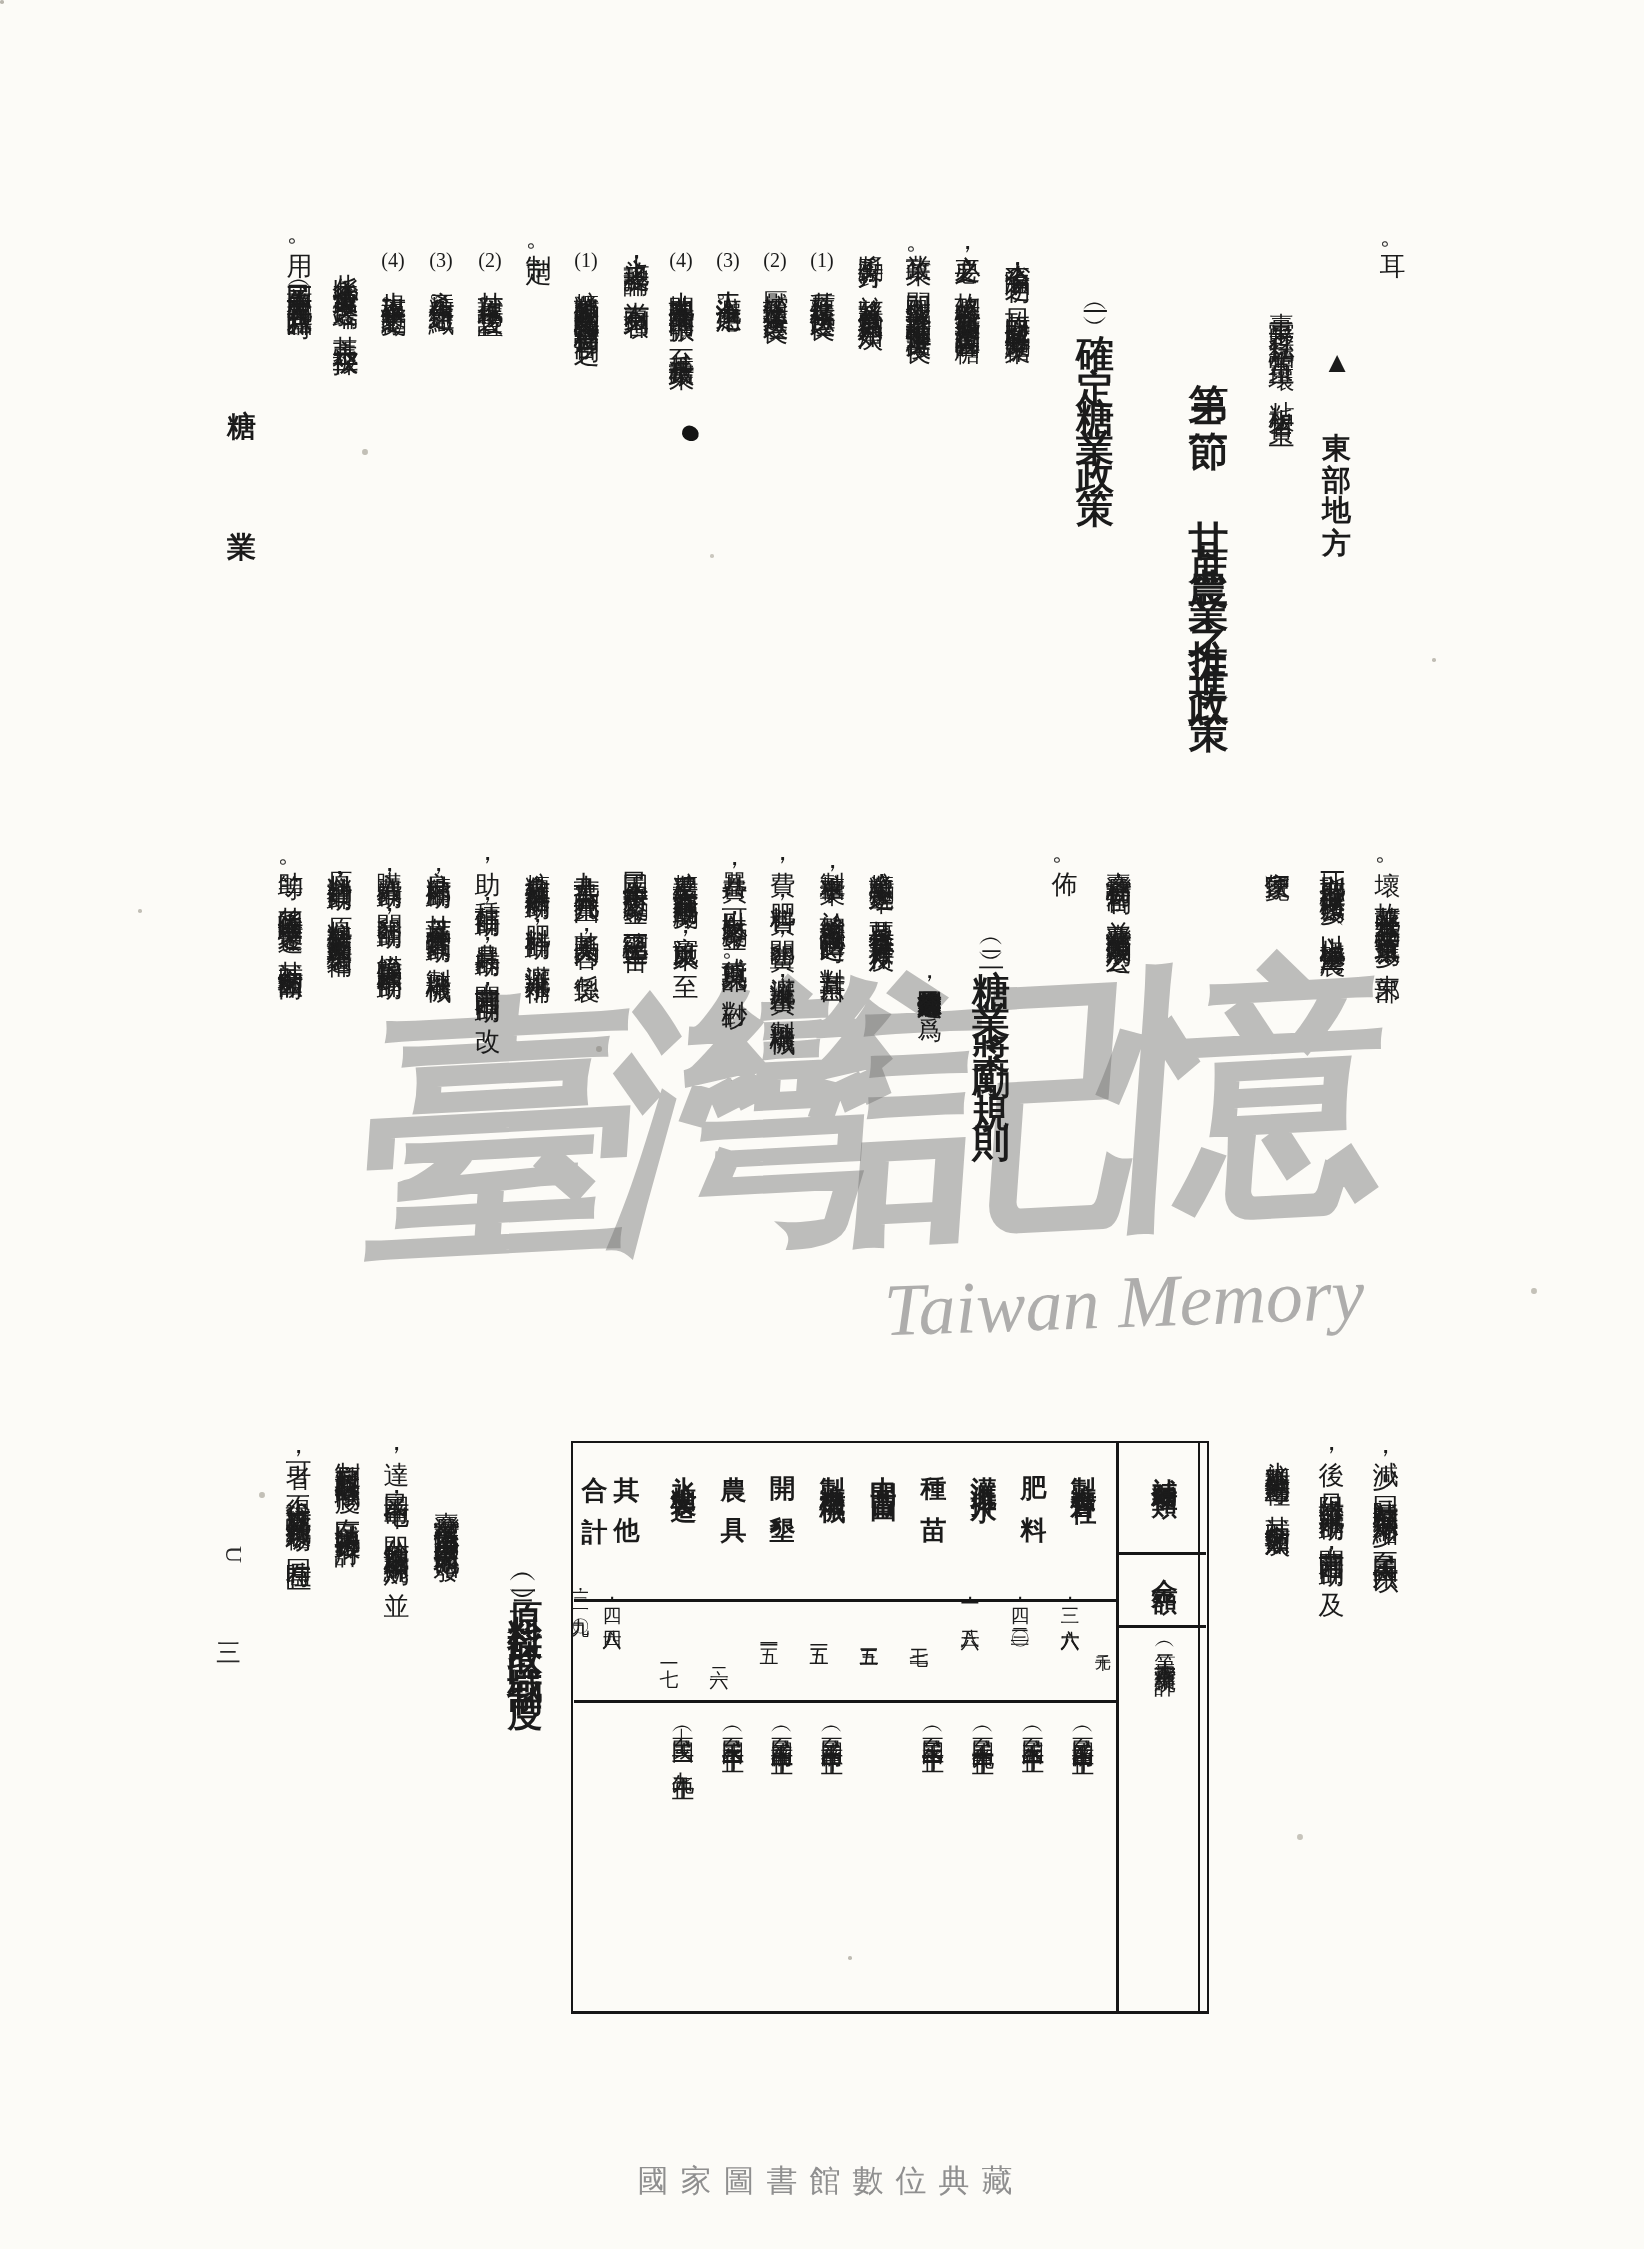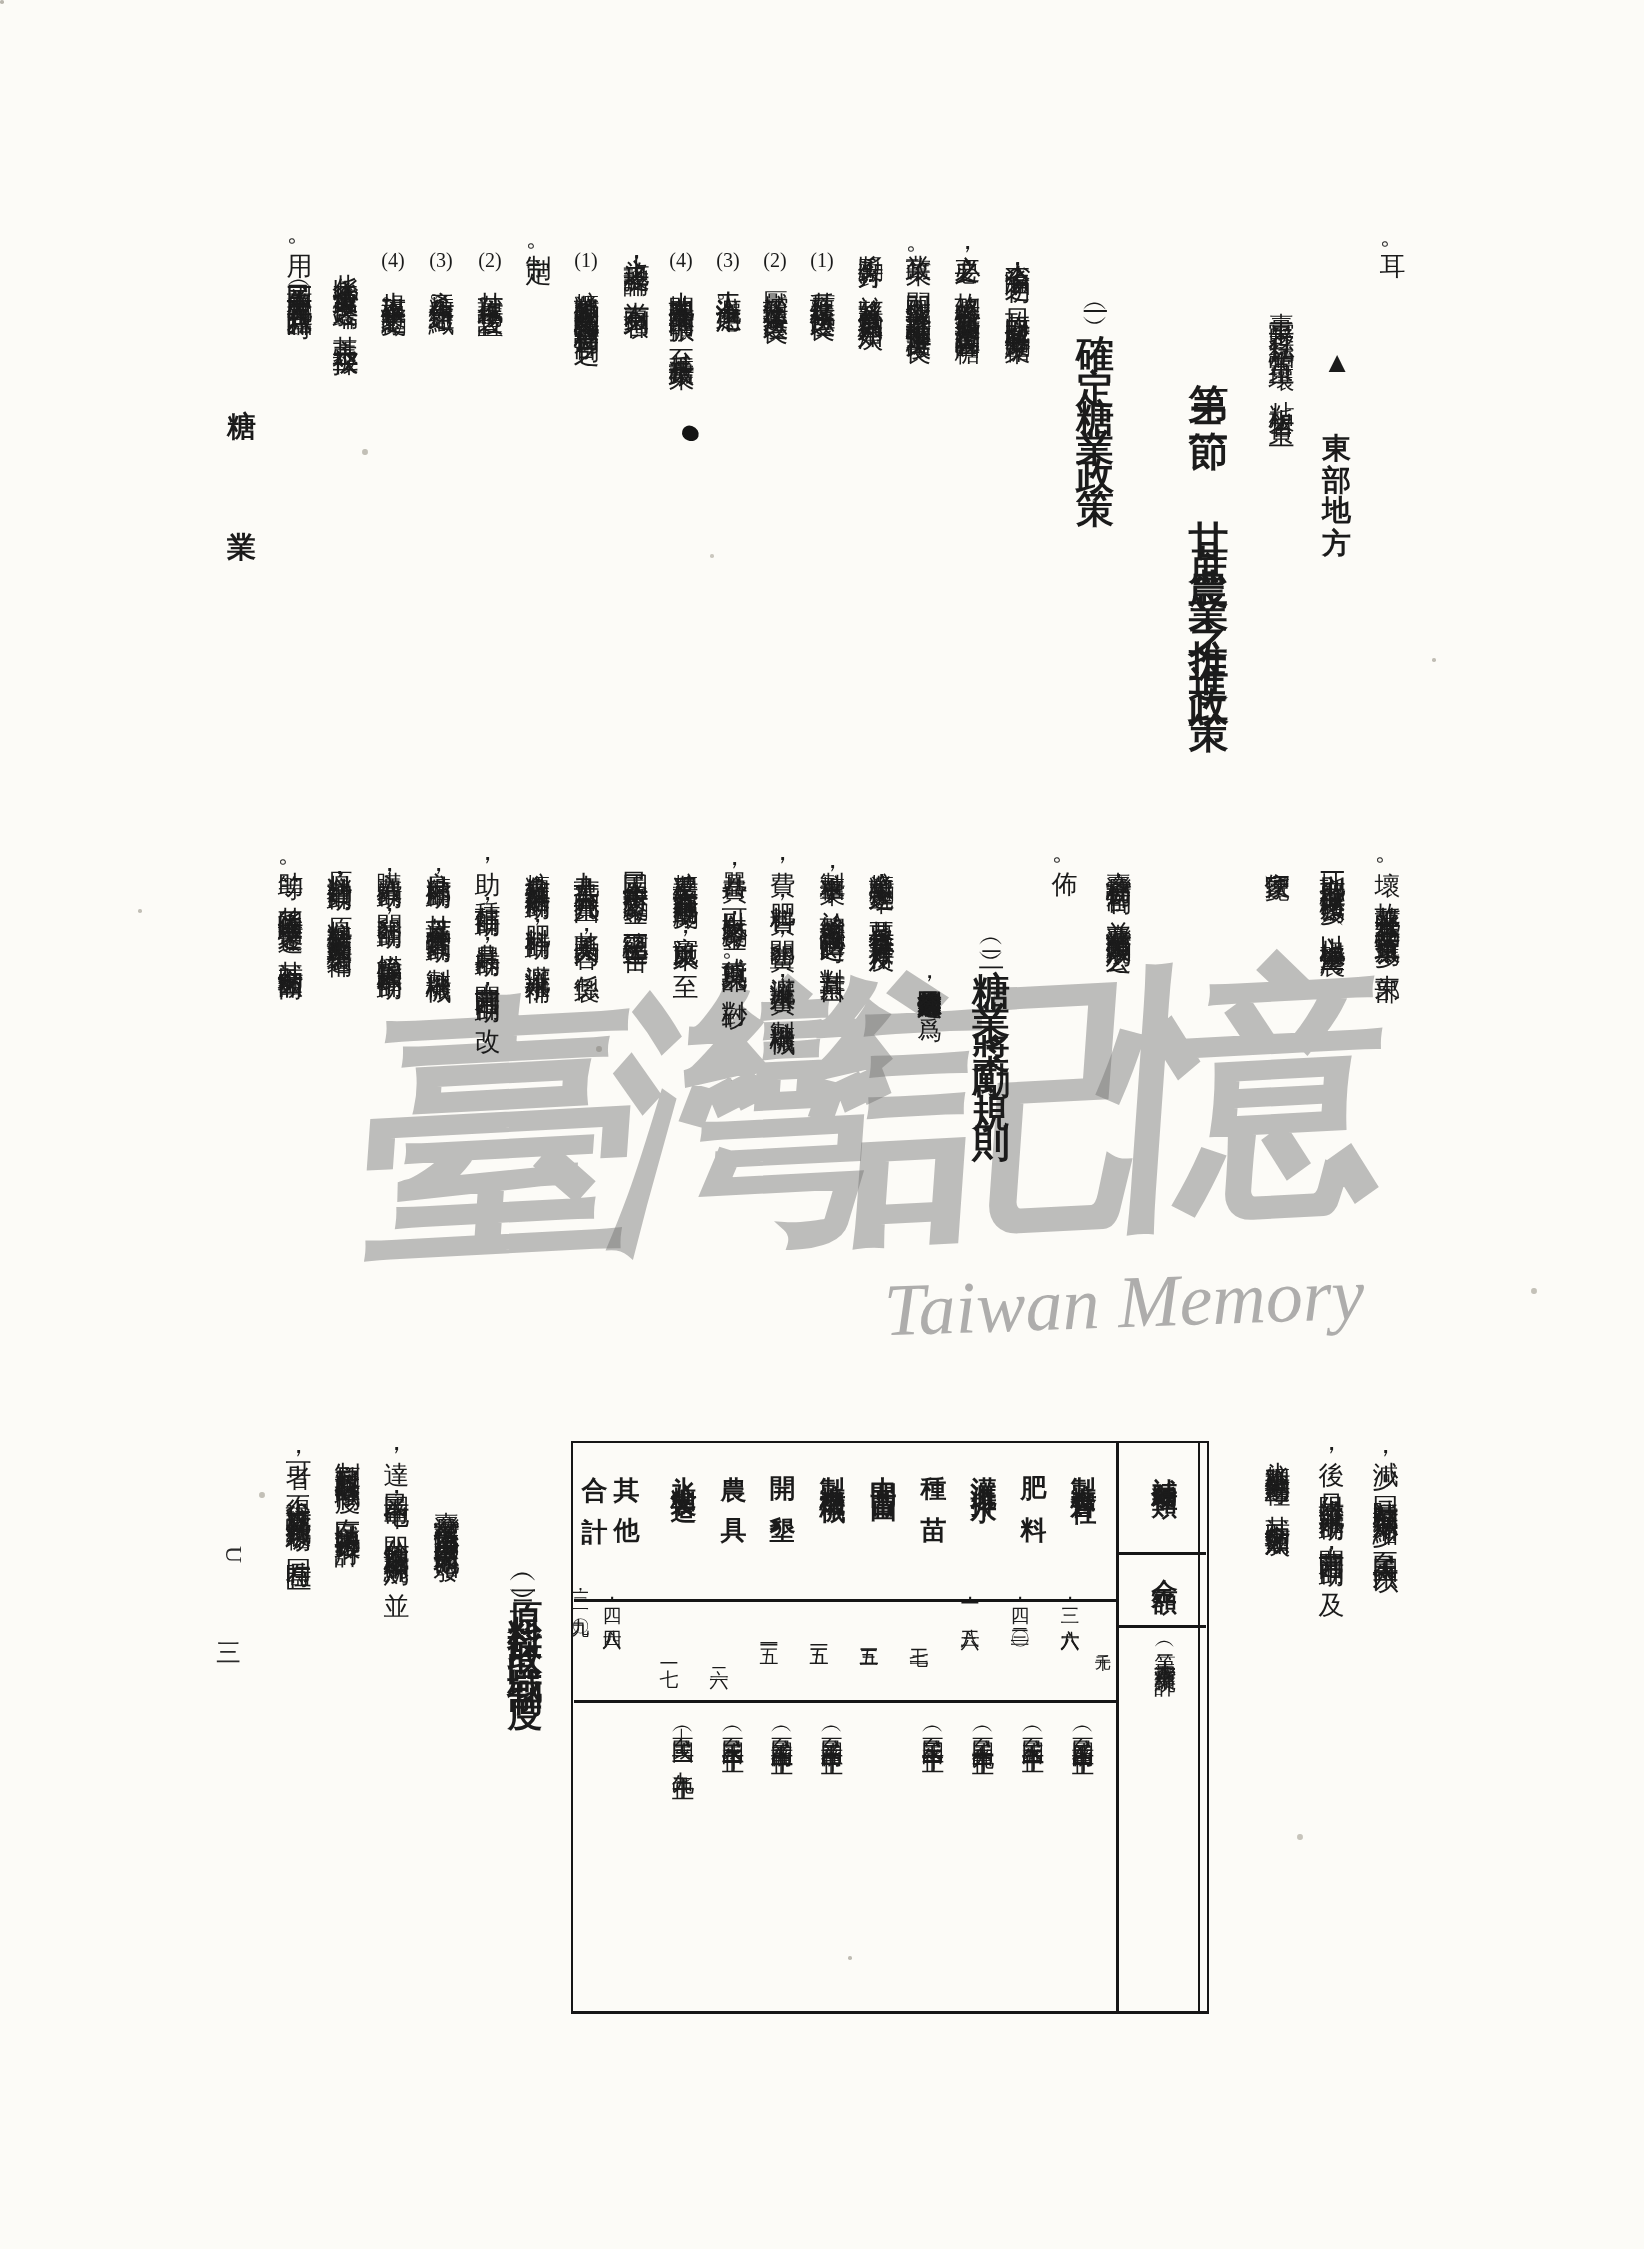--- a/index.html
+++ b/index.html
@@ -133,14 +133,15 @@
         <div class="vcol bold" style="left: 670px; top: 1456px; font-size: 26px; letter-spacing: 7px;">氷糖製造</div>
         <div class="vcol" style="left: 660px; top: 1653px; font-size: 19px; letter-spacing: 0.9px;">一七</div>
         <div class="vcol" style="left: 671px; top: 1718px; font-size: 22.5px; letter-spacing: 2.2px;">（至民國三—九年中止）</div>
         <div class="vcol bold" style="left: 613px; top: 1456px; font-size: 26px; letter-spacing: 7px;">其　他</div>
         <div class="vcol" style="left: 603px; top: 1593px; font-size: 19px; letter-spacing: 0.9px;">四，六八四</div>
         <div class="vcol bold" style="left: 581px; top: 1456px; font-size: 26px; letter-spacing: 7px;">合　計</div>
         <div class="vcol" style="left: 571px; top: 1584px; font-size: 17.3px; letter-spacing: 0.9px;">一二，九〇九</div>
       </div>
   </div>
 
+  <div class="footer" style="left:606px;top:2160px;width:450px;text-align:center;font-size:31px;">國家圖書館數位典藏</div>
 </div>
 
 
 </body></html>

